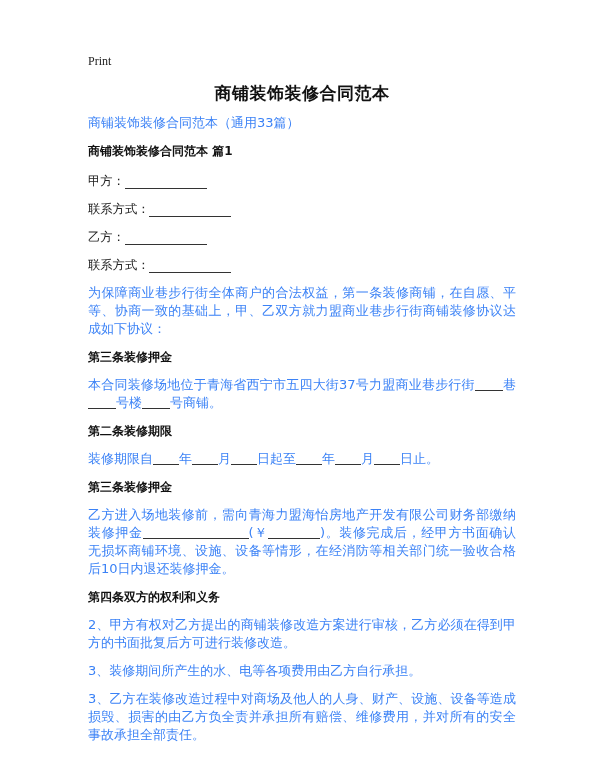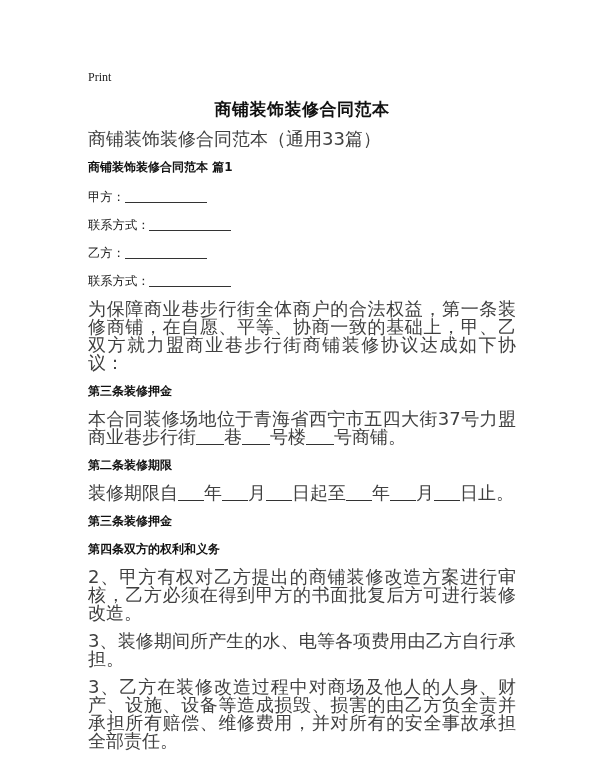--- a/index.html
+++ b/index.html
@@ -17,61 +17,61 @@
     }
     .page {
       position: absolute;
       left: 0; top: 0;
       width: 600px; height: 776px;
       background: #fff;
     }
     .content {
       position: absolute;
       left: 88px;
-      top: 70px;
+      top: 54px;
       width: 428px;
     }
     .print-label {
       font-family: "Liberation Serif", "DejaVu Serif", serif;
       font-size: 12px;
       color: #222;
       margin: 0 0 14px 0;
       height: 14px;
       line-height: 14px;
     }
     .doc-title {
       text-align: center;
       font-size: 17px;
       line-height: 22px;
       font-weight: bold;
       margin: 0 0 10px 0;
       color: #111;
       letter-spacing: 0.5px;
     }
     .p {
-      font-size: 18px;
+      font-size: 13px;
       line-height: 18px;
       margin: 3px 0 8px 0;
-      color: #404040;
+      color: #3b82f6;
       text-align: justify;
     }
     .h {
       font-size: 12px;
       line-height: 18px;
       font-weight: bold;
       margin: 0 0 10px 0;
       color: #111;
     }
     .field-row {
       font-size: 12.3px;
       line-height: 18px;
       margin: 0 0 9px 0;
       color: #222;
       display: flex;
-      align-items: flex-start;
+      align-items: center;
     }
     .blank {
       display: inline-block;
       border-bottom: 1px solid #333;
       height: 14px;
       vertical-align: baseline;
     }
     .inline-blank {
       display: inline-block;
       border-bottom: 1px solid #333;
@@ -122,20 +122,23 @@
     </div>
 
     <div class="h">第二条装修期限</div>
 
     <div class="p" style="margin-bottom:10px;">
       <span>装修期限自</span><span class="inline-blank" style="width:26px;"></span><span>年</span><span class="inline-blank" style="width:26px;"></span><span>月</span><span class="inline-blank" style="width:26px;"></span><span>日起至</span><span class="inline-blank" style="width:26px;"></span><span>年</span><span class="inline-blank" style="width:26px;"></span><span>月</span><span class="inline-blank" style="width:26px;"></span><span>日止。</span>
     </div>
 
     <div class="h">第三条装修押金</div>
 
+    <div class="p" style="margin-bottom:10px;">
+      <span>乙方进入场地装修前，需向青海力盟海怡房地产开发有限公司财务部缴纳装修押金</span><span class="inline-blank" style="width:106px;"></span><span>(￥</span><span class="inline-blank" style="width:52px;"></span><span>)。装修完成后，经甲方书面确认无损坏商铺环境、设施、设备等情形，在经消防等相关部门统一验收合格后10日内退还装修押金。</span>
+    </div>
 
     <div class="h">第四条双方的权利和义务</div>
 
     <div class="p" style="margin-bottom:10px;">2、甲方有权对乙方提出的商铺装修改造方案进行审核，乙方必须在得到甲方的书面批复后方可进行装修改造。</div>
     <div class="p" style="margin-bottom:10px;">3、装修期间所产生的水、电等各项费用由乙方自行承担。</div>
     <div class="p">3、乙方在装修改造过程中对商场及他人的人身、财产、设施、设备等造成损毁、损害的由乙方负全责并承担所有赔偿、维修费用，并对所有的安全事故承担全部责任。</div>
 
   </div>
 </div>
 

